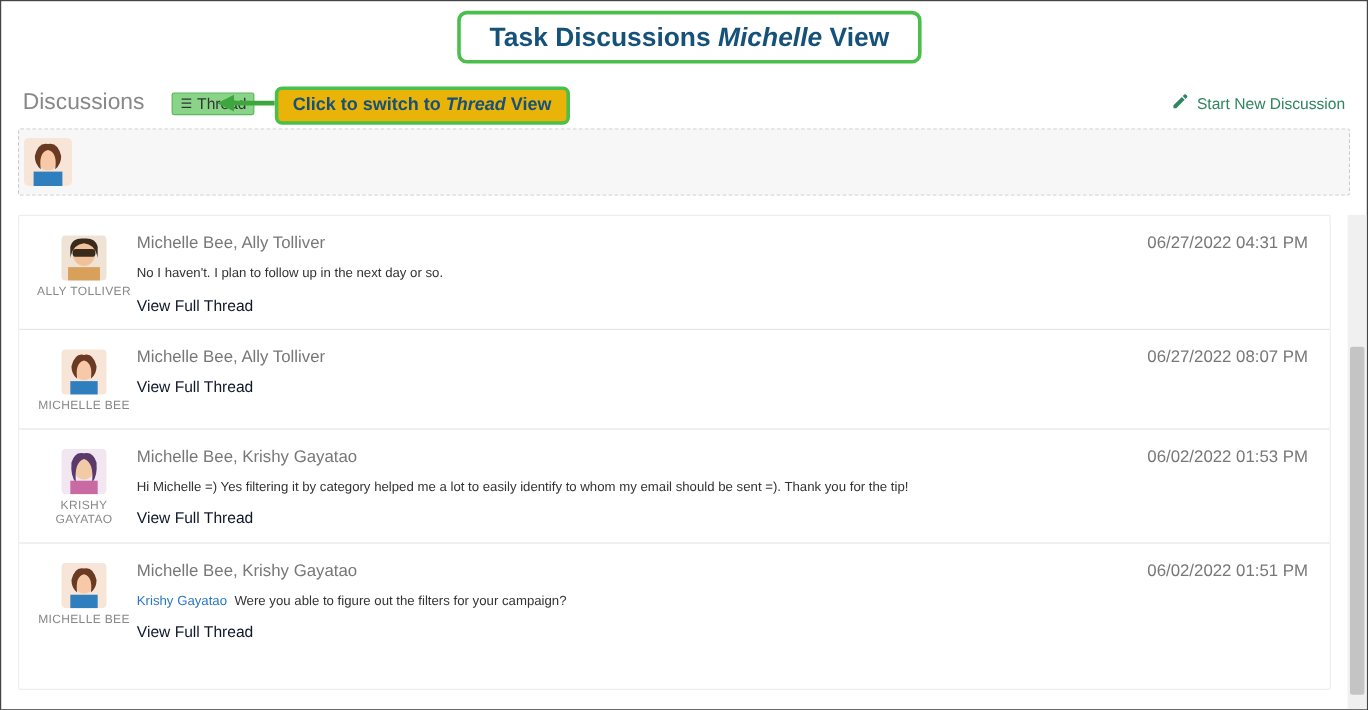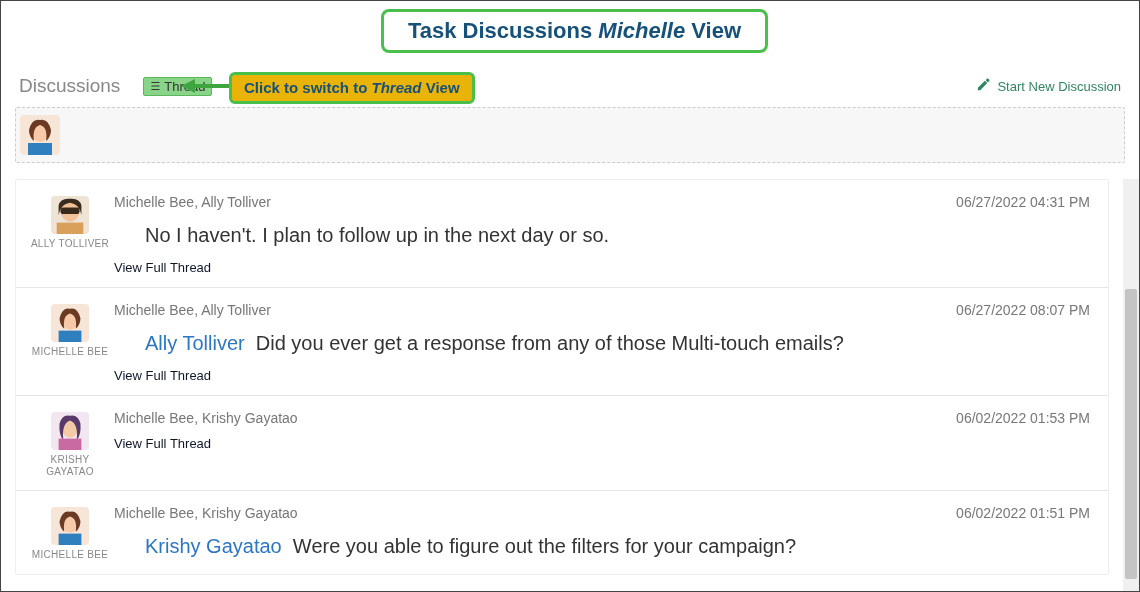--- a/index.html
+++ b/index.html
@@ -139,21 +139,21 @@
     font-size: 10px;
     color: #888;
     text-align: center;
     line-height: 1.2;
     letter-spacing: 0.3px;
   }
   .item .body-col { flex: 1; display: flex; flex-direction: column; gap: 10px; }
   .body-col .top-row { display: flex; justify-content: space-between; align-items: center; }
   .participants { color: #777; font-size: 14px; }
   .timestamp { color: #777; font-size: 14px; }
-  .message { font-size: 20px; color: #333; line-height: 1.5; margin-left: 31px; }
+  .message { font-size: 11px; color: #333; line-height: 1.5; }
   .message .mention { color: #2b77c4; }
   .view-link { color: #0f172a; font-size: 13px; cursor: pointer; }
   .scrollbar {
     position: absolute;
     top: 178px;
     right: 0;
     width: 16px;
     bottom: 0;
     background: #f0f0f0;
   }
@@ -255,24 +255,20 @@
             <rect x="8" y="28" width="24" height="12" fill="#2f7fbf"></rect>
           </svg>
       </div>
       <div class="name">MICHELLE BEE</div>
     </div>
     <div class="body-col">
       <div class="top-row">
         <span class="participants">Michelle Bee, Ally Tolliver</span>
         <span class="timestamp">06/27/2022 08:07 PM</span>
       </div>
-      <div class="message">
-        <span class="mention">Ally Tolliver</span>&nbsp;
-        <span>Did you ever get a response from any of those Multi-touch emails?</span>
-      </div>
       <span class="view-link">View Full Thread</span>
     </div>
   </div>
 
   <div class="item">
     <div class="avatar-col">
       <div class="av">
         <svg viewBox="0 0 40 40">
             <rect width="40" height="40" fill="#f2e6f0"></rect>
             <ellipse cx="20" cy="17" rx="9" ry="10" fill="#f3caa6"></ellipse>
@@ -280,20 +276,23 @@
             <rect x="8" y="28" width="24" height="12" fill="#c96aa3"></rect>
           </svg>
       </div>
       <div class="name">KRISHY GAYATAO</div>
     </div>
     <div class="body-col">
       <div class="top-row">
         <span class="participants">Michelle Bee, Krishy Gayatao</span>
         <span class="timestamp">06/02/2022 01:53 PM</span>
       </div>
+      <div class="message">
+        <span>Hi Michelle =) Yes filtering it by category helped me a lot to easily identify to whom my email should be sent =). Thank you for the tip!</span>
+      </div>
       <span class="view-link">View Full Thread</span>
     </div>
   </div>
 
   <div class="item">
     <div class="avatar-col">
       <div class="av">
         <svg viewBox="0 0 40 40">
             <rect width="40" height="40" fill="#f7e6d8"></rect>
             <ellipse cx="20" cy="17" rx="9" ry="10" fill="#f8c9a8"></ellipse>

